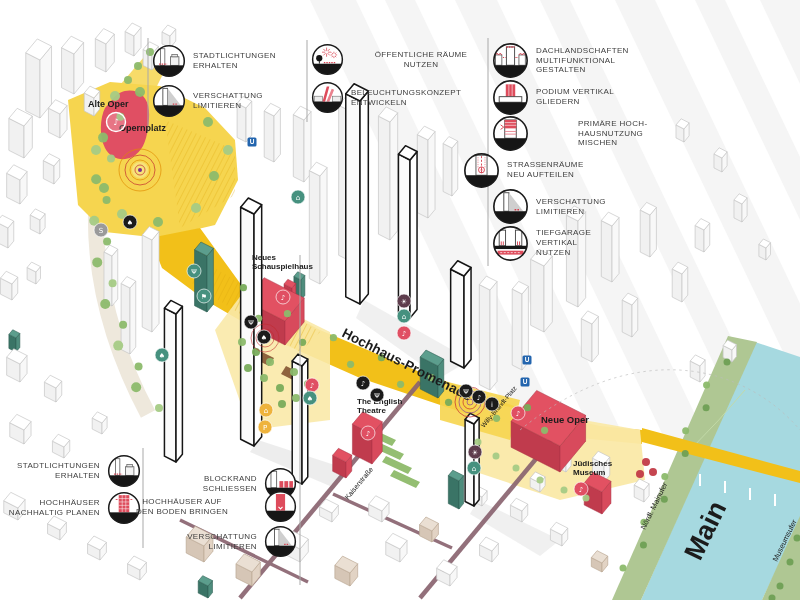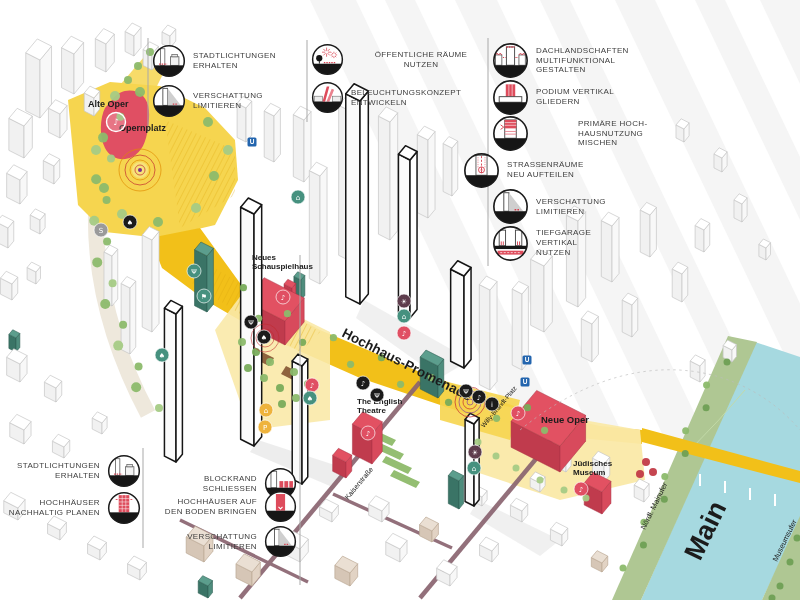--- a/index.html
+++ b/index.html
@@ -1060,21 +1060,21 @@
               <rect x="7.6" y="4.6" width="6.2" height="18" fill="#fff" stroke="#555" stroke-width="0.9"></rect>
               <rect x="16.8" y="15.4" width="4.2" height="7.2" fill="#DE4C5C"></rect>
               <rect x="22.2" y="15.4" width="4.2" height="7.2" fill="#DE4C5C"></rect>
               <rect x="27.6" y="15.4" width="4" height="7.2" fill="#DE4C5C"></rect>
               <rect x="1" y="22.6" width="34" height="13" fill="#161616"></rect>
             </g>
             <circle cx="18" cy="18" r="16.2" fill="none" stroke="#1b1b1b" stroke-width="1.6"></circle>
           </svg></div>
       </div>
       <div class="lg-row" style="left: 107px; top: 490px;">
-        <div class="lg-label right" style="width: 150px;">
+        <div class="lg-label right" style="width: 150px; text-align: center;">
           <span>HOCHHÄUSER AUF</span>
           <span>DEN BODEN BRINGEN</span>
         </div>
         <div style="line-height: 0;"><svg width="33" height="33" viewBox="0 0 36 36">
             <defs>
               <clipPath id="c13">
                 <circle cx="18" cy="18" r="16.2"></circle>
               </clipPath>
             </defs>
             <g clip-path="url(#c13)">

